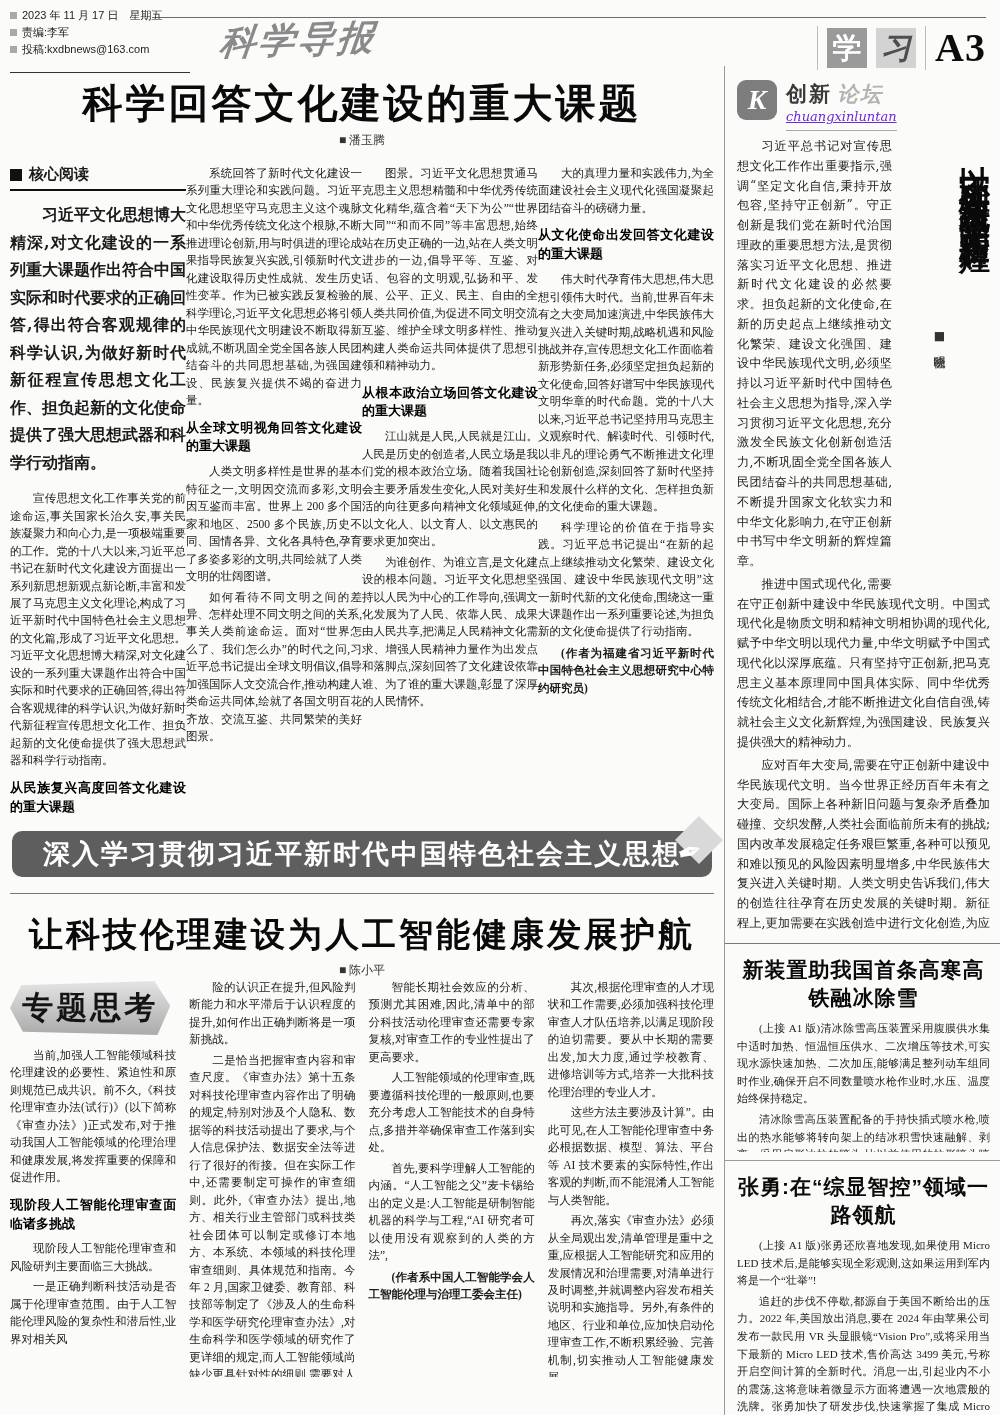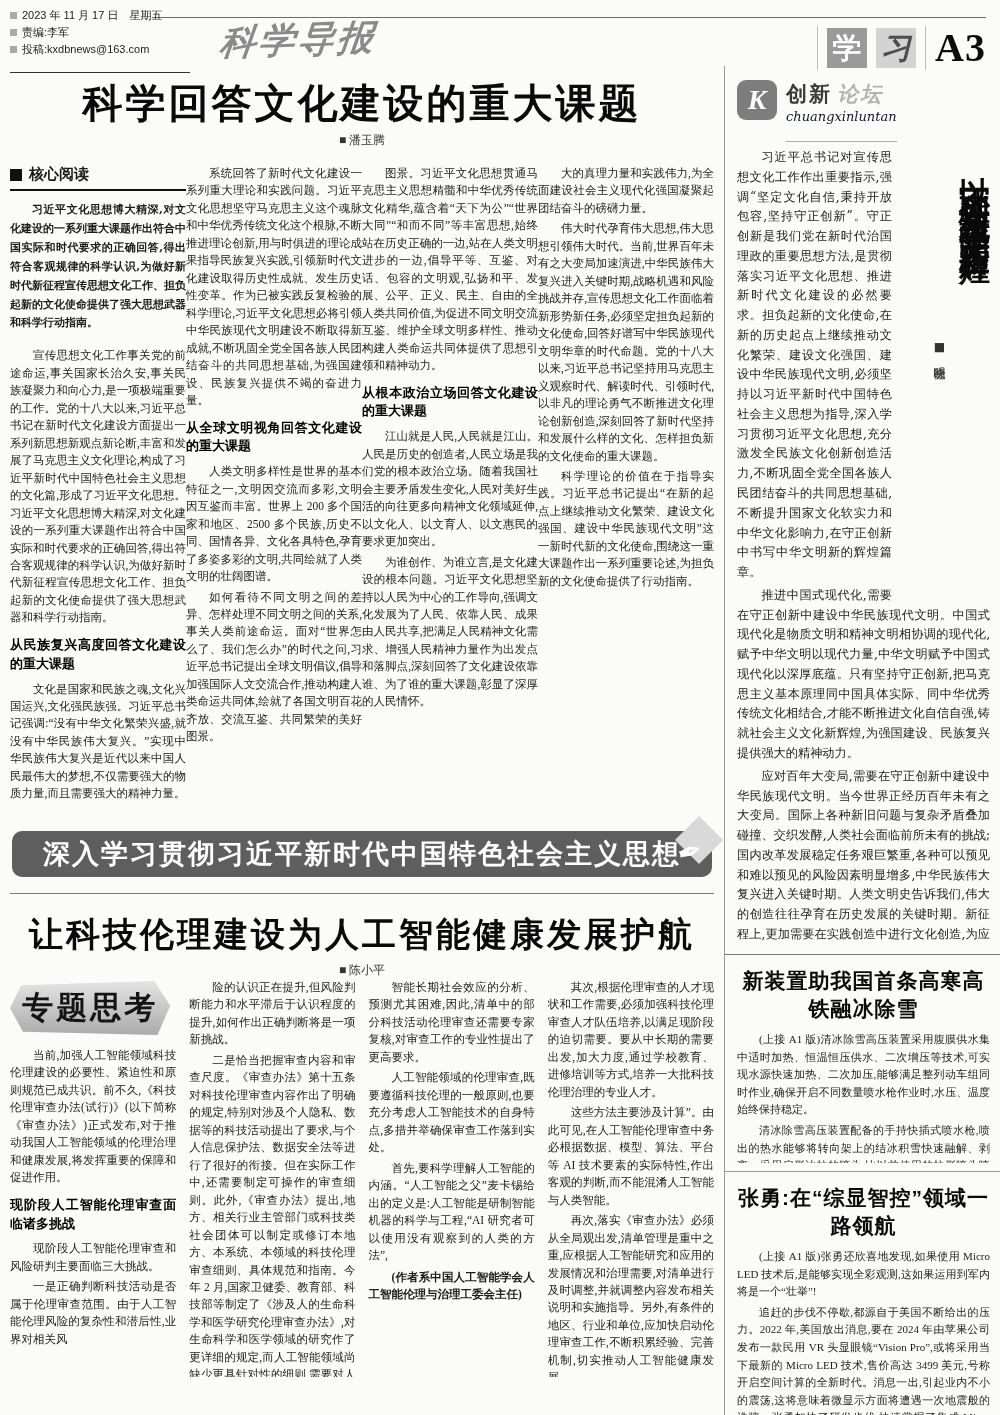--- a/index.html
+++ b/index.html
@@ -24,37 +24,37 @@
   .left{width:724px;box-sizing:border-box;padding:0 10px 0 10px;}
   .rail{flex:1;border-left:1px solid #9a9a9a;box-sizing:border-box;padding:6px 10px 0 12px;overflow:hidden;}
 
   
   .main-headline{font:900 40px/1.15 "Liberation Sans",sans-serif;text-align:center;letter-spacing:3px;margin:14px 0 6px;color:#0a0a0a;}
   .main-byline{text-align:center;font:12px "Liberation Serif",serif;color:#333;margin-bottom:16px;}
   .main-columns{display:flex;height:652px;overflow:hidden;}
   .mcol{flex:1;min-width:0;font:11.5px/1.52 "Liberation Serif",serif;text-align:justify;color:#1b1b1b;}
   .core-head{display:flex;align-items:center;gap:7px;font:bold 15px "Liberation Sans",sans-serif;border-bottom:2.5px solid #111;padding-bottom:5px;margin-bottom:10px;}
   .csq{width:12px;height:12px;background:#111;flex:0 0 auto;}
-  .core-text{font-family:"DejaVu Serif",serif;font-size:11px;line-height:1.72;font-weight:600;text-indent:2em;margin:0 0 14px;}
+  .core-text{font-family:"DejaVu Serif",serif;font-size:16px;line-height:1.72;font-weight:600;text-indent:2em;margin:0 0 14px;}
   .subhead{font:bold 13px/1.45 "Liberation Sans",sans-serif;margin:9px 0 7px;color:#000;}
   .para{margin:0 0 3px;text-indent:2em;}
   .author-note{font-weight:bold;text-indent:2em;margin-top:4px;}
 
   
   .banner{margin:14px 2px 0 2px;height:46px;background:#5e5e5e;border-radius:10px;position:relative;display:flex;align-items:center;justify-content:center;color:#fff;font:900 27px "Liberation Sans",sans-serif;letter-spacing:2px;z-index:0;}
   .banner::after{content:"";position:absolute;right:-4px;top:-8px;width:34px;height:34px;background:#d9d9d9;transform:rotate(45deg);z-index:-1;}
   .pen-char{position:absolute;right:8px;top:3px;font-size:30px;color:#fff;transform:rotate(-18deg);font-family:"DejaVu Sans",sans-serif;}
 
   
   .forum-logo{display:flex;align-items:flex-start;gap:9px;margin:8px 0 6px;}
   .klogo{width:40px;height:40px;background:#7d7d7d;border-radius:9px;color:#fff;font:bold italic 28px/40px "Liberation Serif",serif;text-align:center;flex:0 0 auto;}
   .fn-cn{font-size:21px;line-height:1.1;white-space:nowrap;}
   .fn-cn .solid{font:bold 21px "Liberation Sans",sans-serif;color:#3a3a3a;letter-spacing:2px;}
   .fn-cn .hollow{font-family:"DejaVu Serif",serif;font-style:italic;font-weight:bold;color:#b3b3b3;letter-spacing:2px;}
-  .fn-py{font:italic 13px "DejaVu Serif",serif;color:#0f172a;border-bottom:1px solid #aaa;padding-bottom:17px;margin-top:1px;}
+  .fn-py{font:italic 13px "DejaVu Serif",serif;color:#6d28d9;border-bottom:1px solid #aaa;padding-bottom:6px;margin-top:1px;text-decoration:underline;}
   .forum-body{height:796px;overflow:hidden;font-family:"DejaVu Serif",serif;font-size:12.2px;line-height:1.62;text-align:justify;color:#222;}
   .vert-inset{float:right;width:86px;height:428px;margin:4px 0 10px 12px;writing-mode:vertical-rl;}
   .vtitle{font:bold 31px/1.05 "Liberation Sans",sans-serif;letter-spacing:6px;color:#0a0a0a;}
   .vbyline{font:12px "DejaVu Serif",serif;padding-top:188px;color:#333;margin-right:10px;}
 
   
   .rail-rule{border-top:1px solid #787878;margin:10px -10px 6px -12px;}
   .rail-thin-rule{border-top:1px solid #9a9a9a;margin:8px -10px 6px -12px;}
   .rail-art{overflow:hidden;}
   .rail-art.a1{height:202px;}
@@ -128,22 +128,24 @@
             <p class="para">如何看待不同文明之间的差异、怎样处理不同文明之间的关系,事关人类前途命运。面对“世界怎么了、我们怎么办”的时代之问,习近平总书记提出全球文明倡议,倡导加强国际人文交流合作,推动构建人类命运共同体,绘就了各国文明百花齐放、交流互鉴、共同繁荣的美好图景。</p>
           </div>
         <div class="mcol">
             <p class="para">图景。习近平文化思想贯通马克思主义思想精髓和中华优秀传统文化精华,蕴含着“天下为公”“世界大同”“和而不同”等丰富思想,始终站在历史正确的一边,站在人类文明进步的一边,倡导平等、互鉴、对话、包容的文明观,弘扬和平、发展、公平、正义、民主、自由的全人类共同价值,为促进不同文明交流互鉴、维护全球文明多样性、推动构建人类命运共同体提供了思想引领和精神动力。</p>
             <h3 class="subhead">从根本政治立场回答文化建设的重大课题</h3>
             <p class="para">江山就是人民,人民就是江山。人民是历史的创造者,人民立场是我们党的根本政治立场。随着我国社会主要矛盾发生变化,人民对美好生活的向往更多向精神文化领域延伸,以文化人、以文育人、以文惠民的要求更加突出。</p>
             <p class="para">为谁创作、为谁立言,是文化建设的根本问题。习近平文化思想坚持以人民为中心的工作导向,强调文化发展为了人民、依靠人民、成果由人民共享,把满足人民精神文化需求、增强人民精神力量作为出发点和落脚点,深刻回答了文化建设依靠谁、为了谁的重大课题,彰显了深厚的人民情怀。</p>
           </div>
         <div class="mcol">
             <p class="para">大的真理力量和实践伟力,为全面建设社会主义现代化强国凝聚起团结奋斗的磅礴力量。</p>
+            <h3 class="subhead">从文化使命出发回答文化建设的重大课题</h3>
             <p class="para">伟大时代孕育伟大思想,伟大思想引领伟大时代。当前,世界百年未有之大变局加速演进,中华民族伟大复兴进入关键时期,战略机遇和风险挑战并存,宣传思想文化工作面临着新形势新任务,必须坚定担负起新的文化使命,回答好谱写中华民族现代文明华章的时代命题。党的十八大以来,习近平总书记坚持用马克思主义观察时代、解读时代、引领时代,以非凡的理论勇气不断推进文化理论创新创造,深刻回答了新时代坚持和发展什么样的文化、怎样担负新的文化使命的重大课题。</p>
             <p class="para">科学理论的价值在于指导实践。习近平总书记提出“在新的起点上继续推动文化繁荣、建设文化强国、建设中华民族现代文明”这一新时代新的文化使命,围绕这一重大课题作出一系列重要论述,为担负新的文化使命提供了行动指南。</p>
+            <p class="author-note">(作者为福建省习近平新时代中国特色社会主义思想研究中心特约研究员)</p>
           </div>
       </div>
 
       <div class="banner">
         <span>深入学习贯彻习近平新时代中国特色社会主义思想</span>
         <span class="pen-char">✒</span>
       </div>
 
       <div class="bottom-left">
         <h1 class="ethics-head">让科技伦理建设为人工智能健康发展护航</h1>

